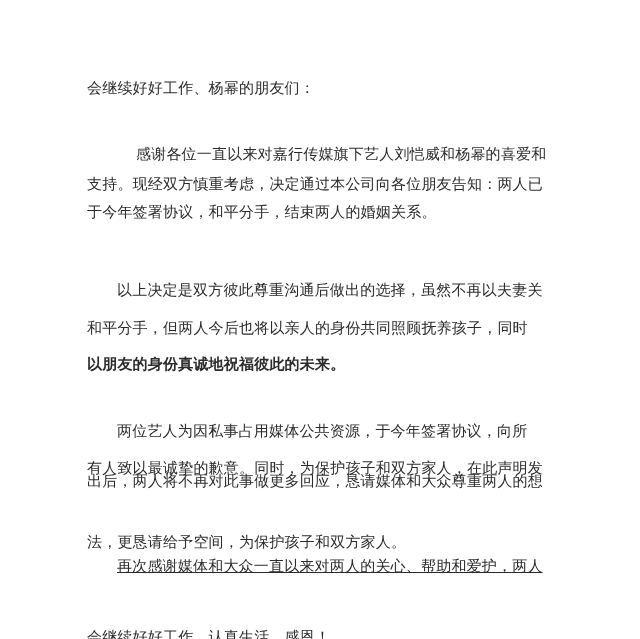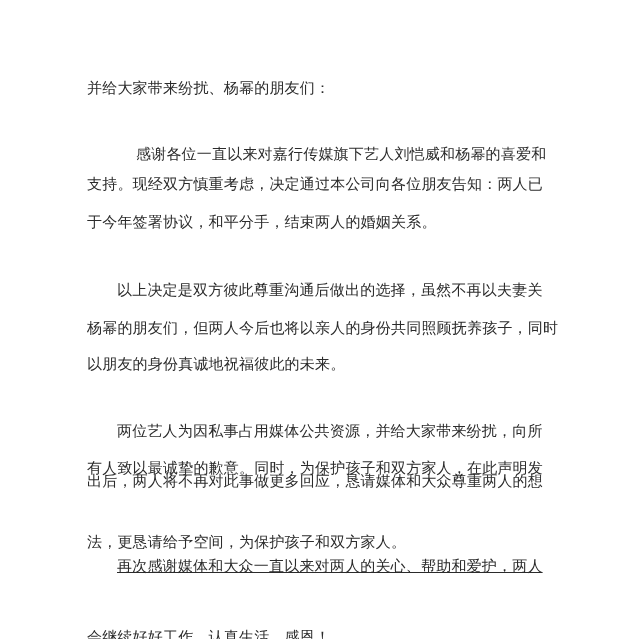--- a/index.html
+++ b/index.html
@@ -29,36 +29,36 @@
       line-height: 20px;
       height: 20px;
       letter-spacing: 0.2px;
     }
     .indent { left: 30px; }
   </style>
 </head>
 <body>
 
 <div class="page">
-  <div class="line" style="top:78px;">并给大家带来纷扰、杨幂的朋友们：</div>
+  <div class="line" style="top:78px;">会继续好好工作、杨幂的朋友们：</div>
 
   <div>
     <div class="line indent" style="top:144px;margin-left:19px;">感谢各位一直以来对嘉行传媒旗下艺人刘恺威和杨幂的喜爱和</div>
     <div class="line" style="top:174px;">支持。现经双方慎重考虑，决定通过本公司向各位朋友告知：两人已</div>
-    <div class="line" style="top:212px;">于今年签署协议，和平分手，结束两人的婚姻关系。</div>
+    <div class="line" style="top:202px;">于今年签署协议，和平分手，结束两人的婚姻关系。</div>
   </div>
 
   <div>
     <div class="line indent" style="top:280px;">以上决定是双方彼此尊重沟通后做出的选择，虽然不再以夫妻关</div>
-    <div class="line" style="top:318px;">杨幂的朋友们，但两人今后也将以亲人的身份共同照顾抚养孩子，同时</div>
-    <div class="line" style="top:354px;">以朋友的身份真诚地祝福彼此的未来。</div>
+    <div class="line" style="top:318px;">和平分手，但两人今后也将以亲人的身份共同照顾抚养孩子，同时</div>
+    <div class="line" style="top:354px;font-weight:bold;">以朋友的身份真诚地祝福彼此的未来。</div>
   </div>
 
   <div>
-    <div class="line indent" style="top:421px;">两位艺人为因私事占用媒体公共资源，并给大家带来纷扰，向所</div>
+    <div class="line indent" style="top:421px;">两位艺人为因私事占用媒体公共资源，于今年签署协议，向所</div>
     <div class="line" style="top:458px;">有人致以最诚挚的歉意。同时，为保护孩子和双方家人，在此声明发</div>
     <div class="line" style="top:471px;">出后，两人将不再对此事做更多回应，恳请媒体和大众尊重两人的想</div>
     <div class="line" style="top:532px;">法，更恳请给予空间，为保护孩子和双方家人。</div>
   </div>
 
   <div>
     <div class="line indent" style="top:556px;text-decoration:underline;">再次感谢媒体和大众一直以来对两人的关心、帮助和爱护，两人</div>
     <div class="line" style="top:627px;">会继续好好工作，认真生活，感恩！</div>
   </div>
 </div>

